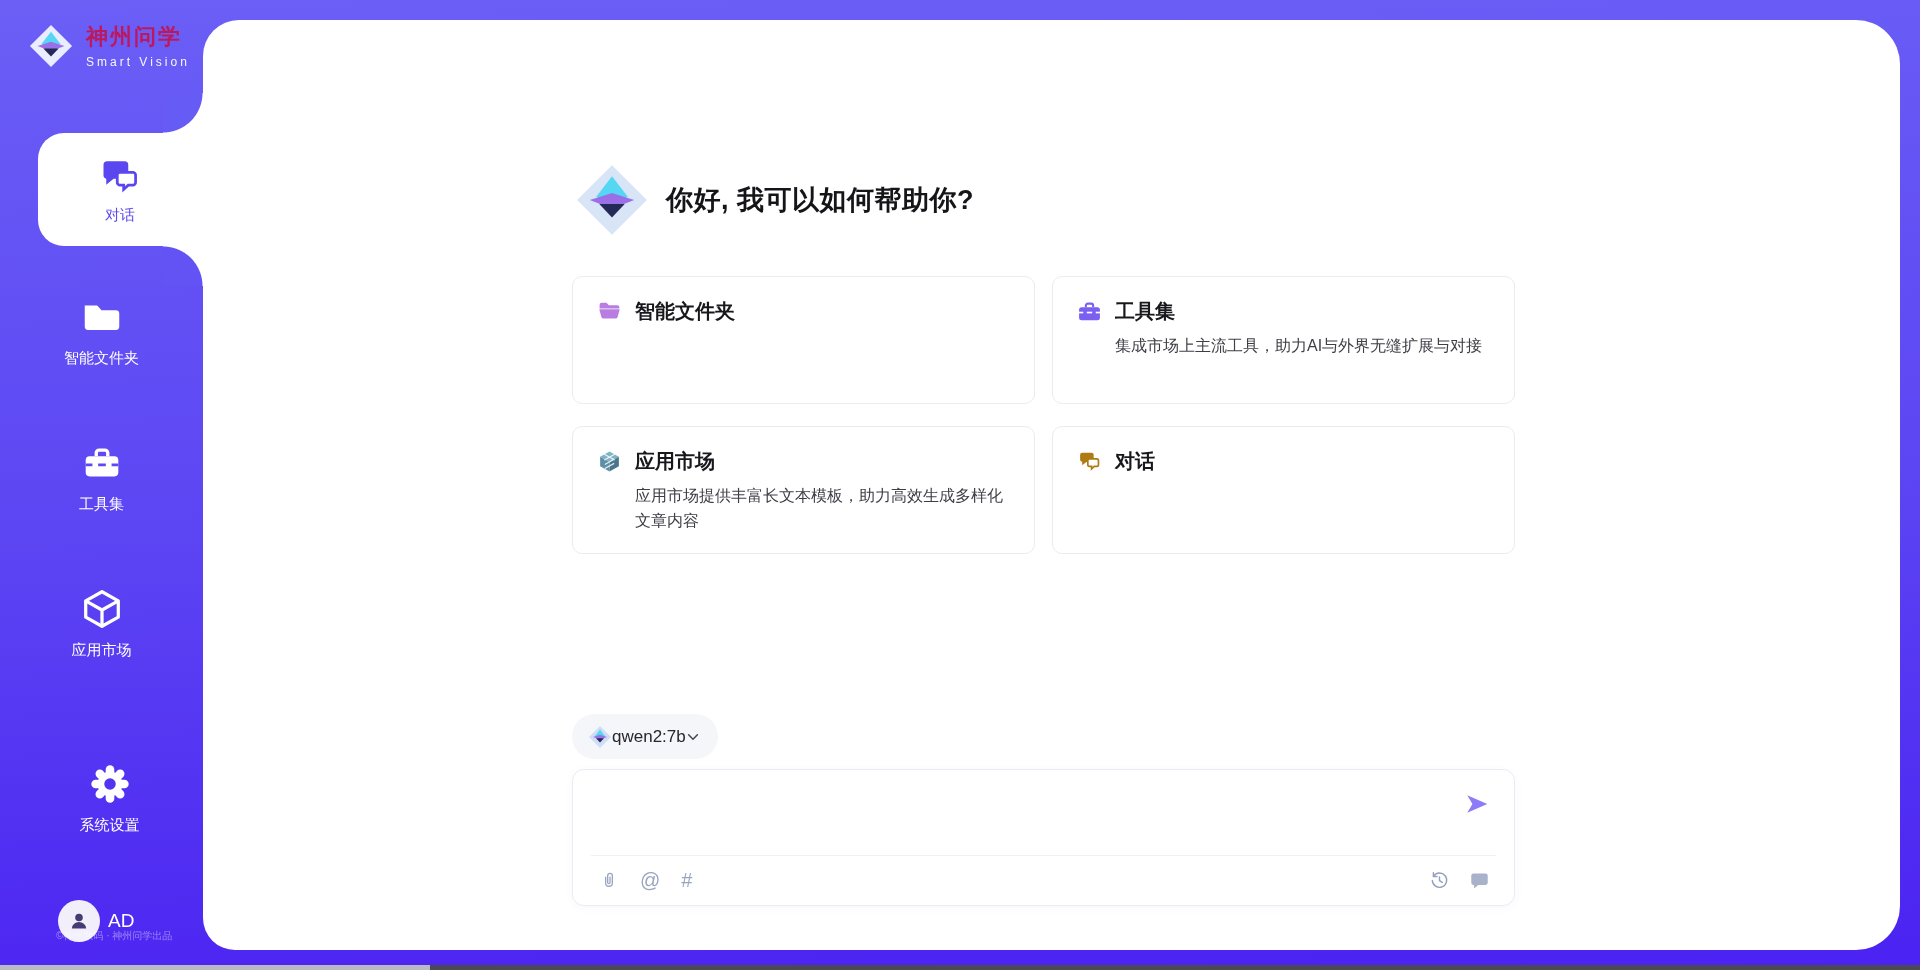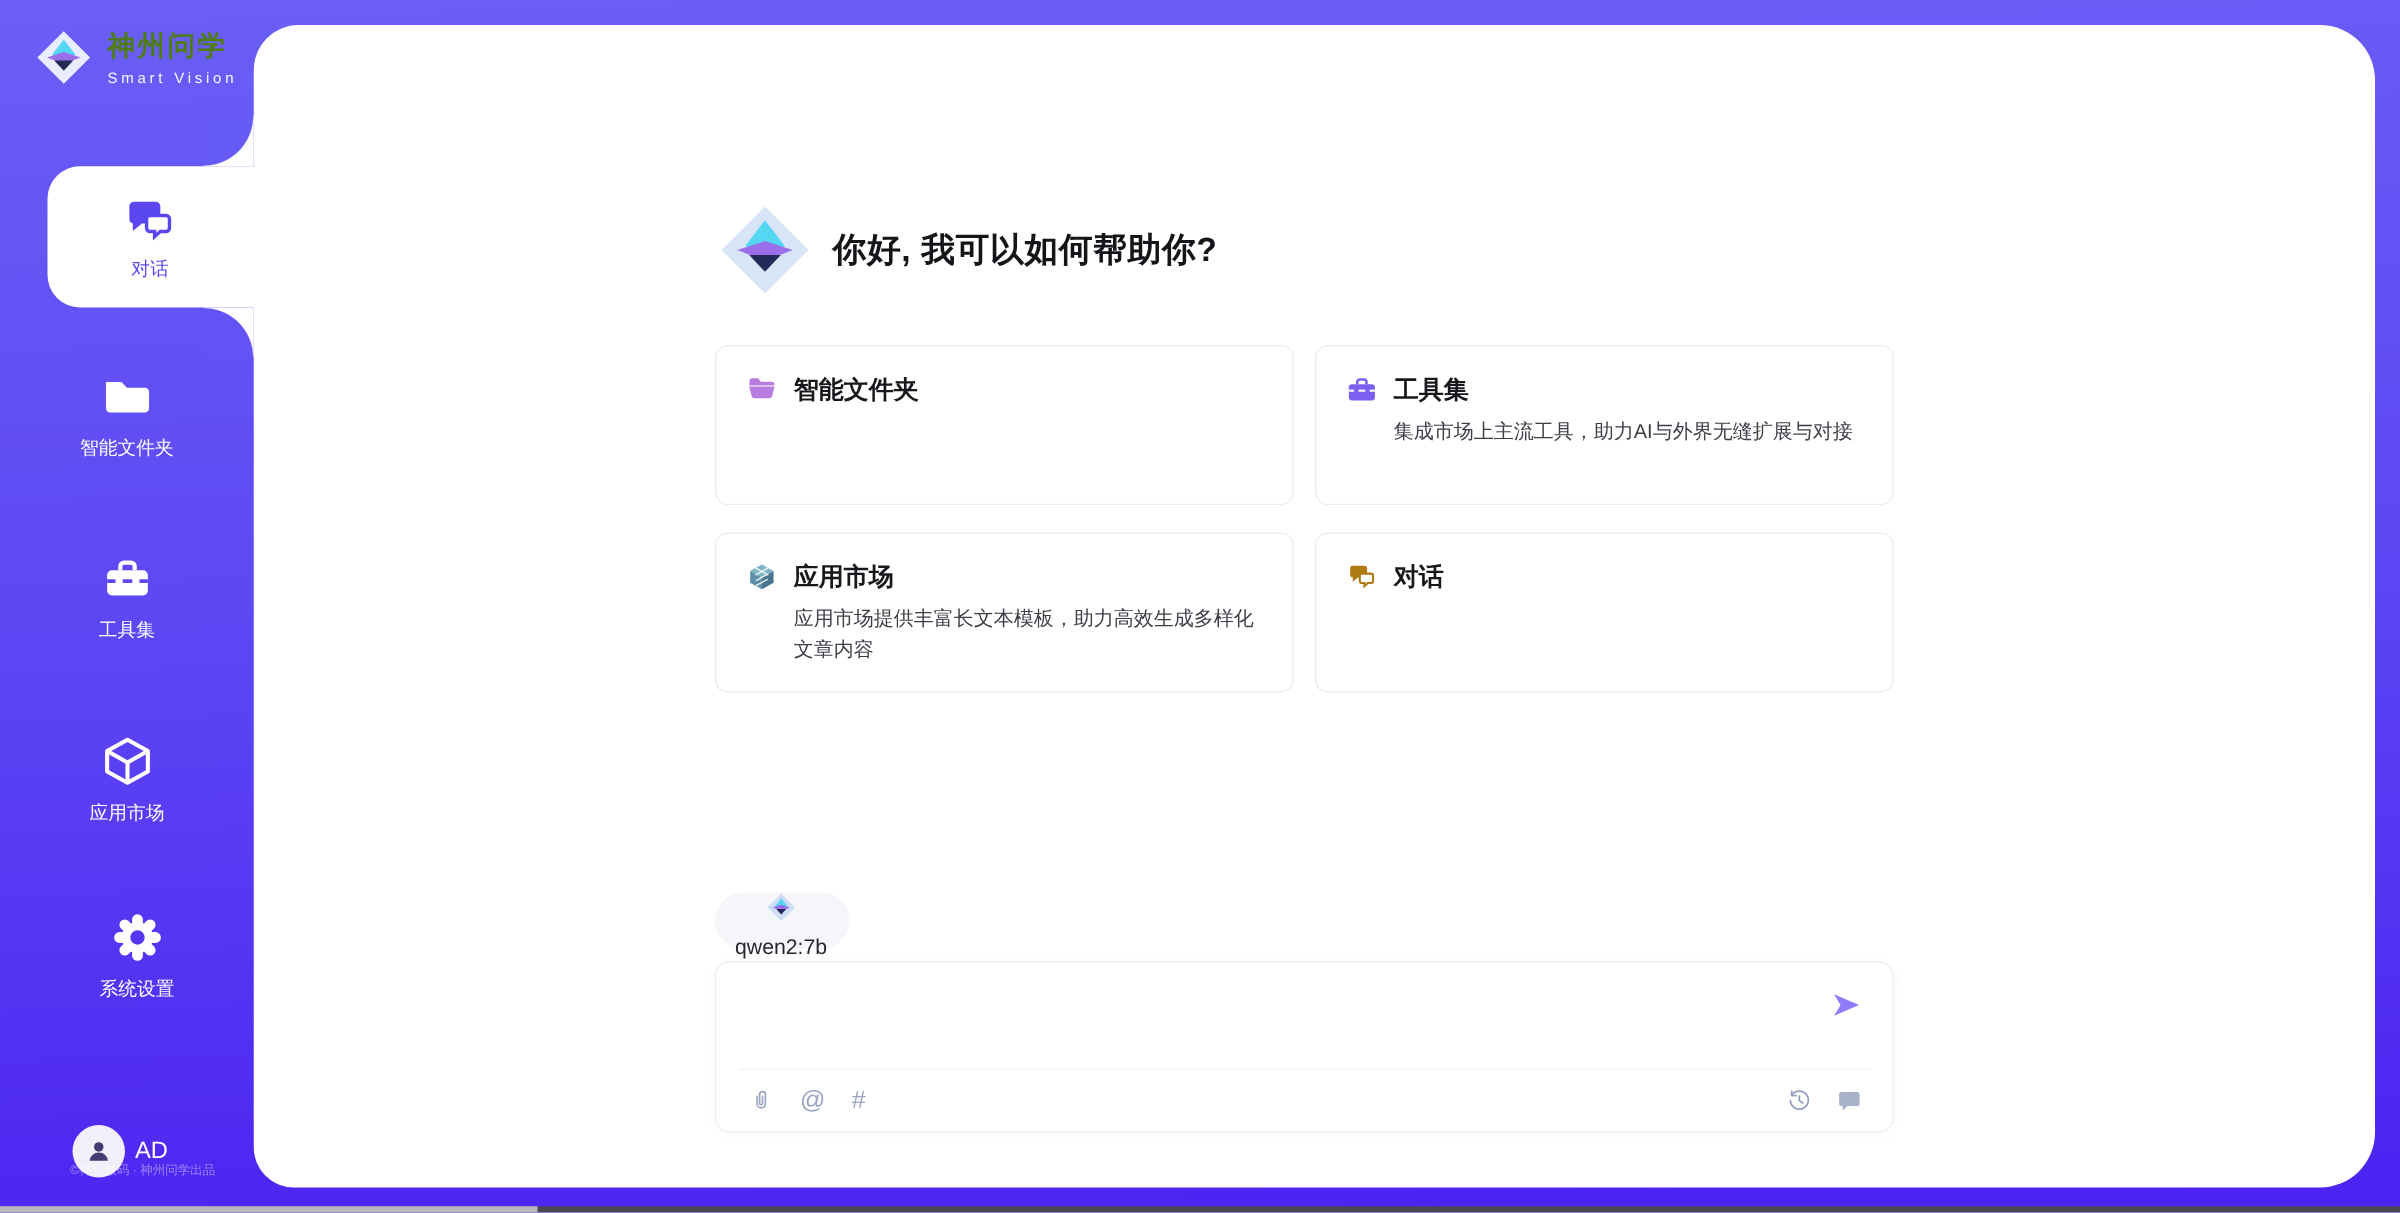--- a/index.html
+++ b/index.html
@@ -19,27 +19,27 @@
     align-items:center; justify-content:center; gap:8px; padding-right:8px; cursor:pointer; }
   .fillet { position:absolute; width:40px; height:40px; }
   .fillet-top { left:163px; top:93px;
     background:radial-gradient(circle 40px at 0 0,#675BF5 0 39px,#fff 40px); }
   .fillet-bottom { left:163px; top:246px;
     background:radial-gradient(circle 40px at 0 100%,#6352F4 0 39px,#fff 40px); }
 
   
   .brand { position:absolute; left:28px; top:22px; display:flex; align-items:center; gap:12px; }
   .brand-text { display:flex; flex-direction:column; }
-  .brand-title { color:#4d7c0f; font-size:22px; font-weight:700; letter-spacing:2px; }
+  .brand-title { color:#be185d; font-size:22px; font-weight:700; letter-spacing:2px; }
   .brand-sub { color:#fff; font-size:12px; letter-spacing:3px; margin-top:3px; opacity:.95;text-align:right; }
 
   .nav-item { position:absolute; left:0; width:203px; display:flex; flex-direction:column;
     align-items:center; gap:9px; color:#fff; cursor:pointer; }
   .nav-item .nav-label { font-size:15px; color:#fff; }
-  .nav-1 { top:294px; } .nav-2 { top:440px; } .nav-3 { top:586px; } .nav-4 { top:727px;padding-left:16px; }
+  .nav-1 { top:294px; } .nav-2 { top:440px; } .nav-3 { top:586px; } .nav-4 { top:761px;padding-left:16px; }
   .tab-active .nav-label { font-size:15px; color:#5B47F0; }
 
   .user-row { position:absolute; left:58px; top:900px; display:flex; align-items:center;
     gap:8px; cursor:pointer; }
   .avatar { width:42px; height:42px; border-radius:50%; background:#F2EFFB;
     display:flex; align-items:center; justify-content:center; }
   .user-name { color:#fff; font-size:19px; }
   .side-footer { position:absolute; left:16px; top:929px; color:rgba(255,255,255,.42);
     font-size:10px; white-space:nowrap;margin-left:40px; }
 
@@ -51,22 +51,22 @@
   .cards { position:absolute; left:572px; top:276px; display:grid;
     grid-template-columns:463px 463px; gap:22px 17px; }
   .card { height:128px; background:#fff; border:1px solid #EBEBF3; border-radius:10px;
     padding:21px 24px 0 24px; cursor:pointer; }
   .card-head { display:flex; align-items:center; gap:13px; }
   .card-head h2 { font-size:20px; font-weight:700; color:#17171C; }
   .card p { margin:8px 0 0 38px; font-size:16px; line-height:25px; color:#3E3E47; }
 
   
   .model-pill { position:absolute; left:572px; top:714px; height:45px; display:inline-flex;
-    align-items:center; gap:10px; background:#F5F6FA; border-radius:23px; padding:0 18px 0 16px;
-    cursor:pointer;flex-direction:column; }
+    align-items:center; background:#F5F6FA; border-radius:23px; padding:0 18px 0 16px;
+    cursor:pointer; }
   .model-pill .model-name { font-size:17px; color:#26262E; }
 
   .composer { position:absolute; left:572px; top:769px; width:943px; height:137px;
     background:#fff; border:1px solid #EBEBF3; border-radius:12px;
     box-shadow:0 2px 10px rgba(80,70,190,.04); }
   .composer input { position:absolute; left:28px; top:16px; width:810px; height:30px;
     border:none; outline:none; font-size:17px; color:#333;
     font-family:"Liberation Sans","DejaVu Sans",sans-serif; }
   .composer input::placeholder { color:#B9C1D6; }
   .send-btn { position:absolute; right:22px; top:20px; width:28px; height:28px;

